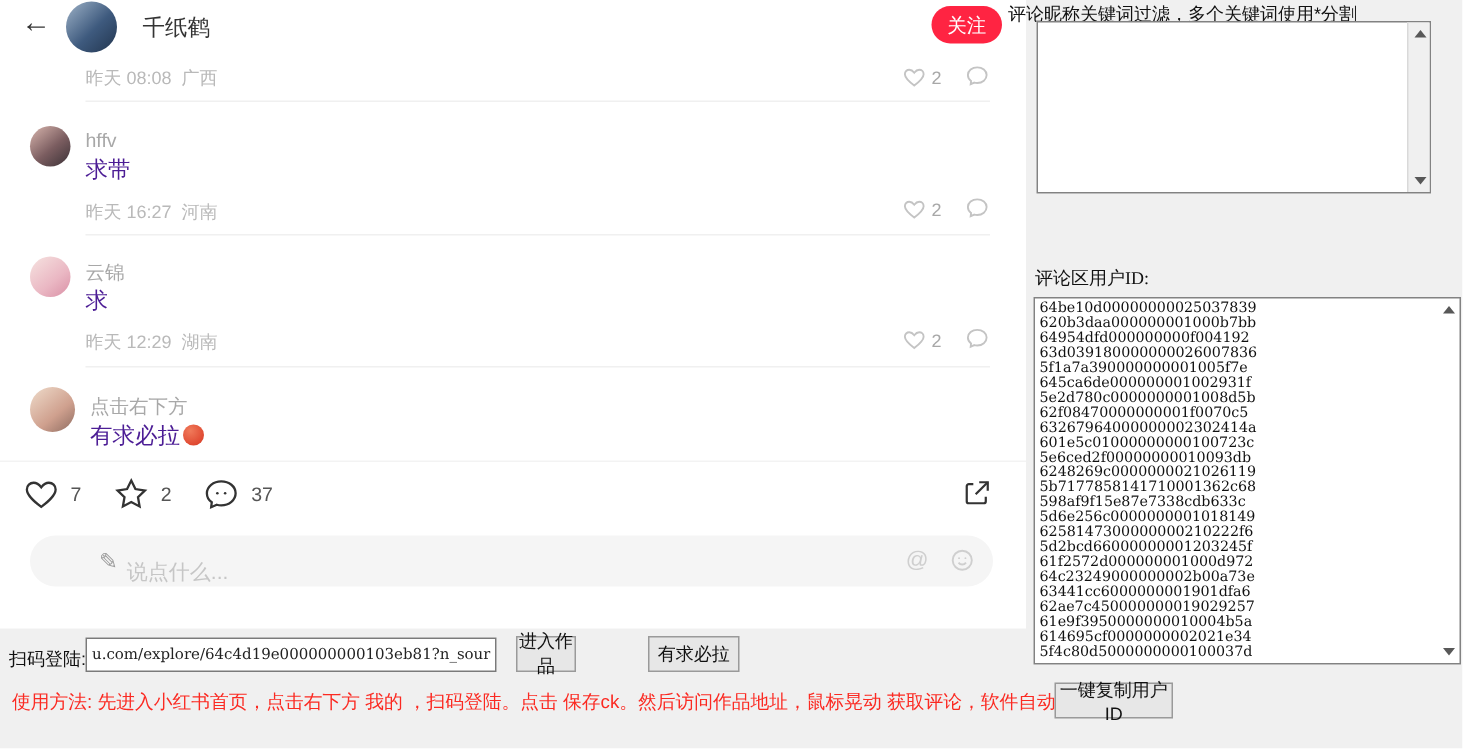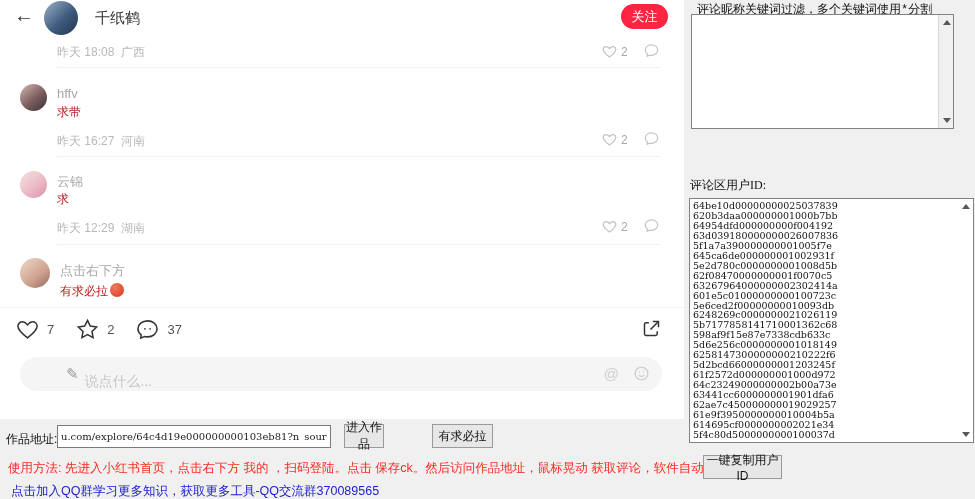--- a/index.html
+++ b/index.html
@@ -18,21 +18,21 @@
                 border:none; border-radius:13px; display:flex; align-items:center; justify-content:center; cursor:pointer; }
 
   .meta-text { font-size:12px; color:#b9b9b9; }
   .meta-cluster { display:flex; align-items:center; gap:4px; }
   .meta-count { font-size:12px; color:#a8a8a8; }
   .icon-svg { display:block; }
 
   .divider { height:1px; background:#f0f0f0; }
 
   .c-user { font-size:13px; color:#a8a8a8;text-align:right; }
-  .c-text { font-size:12px; color:#b91c1c; }
+  .c-text { font-size:15px; color:#4c1d95; }
   .emoji-dot { display:inline-block; width:14px; height:14px; border-radius:50%; vertical-align:-2px; margin-left:2px;
                background:radial-gradient(circle at 35% 30%,#f07a5a 0%,#e04a32 70%,#c43a24 100%); }
 
   .action-bar { left:0; top:308px; width:684px; height:42px; display:flex; align-items:center; padding-left:16px; gap:8px; }
   .ab-count { font-size:13px; color:#555; margin-right:14px; }
   .share-wrap { position:absolute; right:22px; top:10px; }
 
   .say-pill { left:20px; top:357px; width:642px; height:34px; background:#f5f5f5; border-radius:17px;
               display:flex; align-items:center; padding-left:46px; cursor:text; }
   .pencil { font-size:15px; color:#9a9a9a; margin-right:6px; }
@@ -46,21 +46,21 @@
   .url-input { left:57px; top:425px; width:274px; height:23px; border:1px solid #7a7a7a; background:#fff;
                font-family:"DejaVu Serif","Liberation Serif",serif; font-size:10px; color:#222; padding:0 3px; }
   .win-btn { background:#e7e7e7; border:1px solid #9a9a9a; font-size:12px; color:#111; height:24px;
              display:flex; align-items:center; justify-content:center; cursor:pointer; }
   .btn-open { left:344px; top:424px; width:40px; }
   .btn-save { left:432px; top:424px; width:61px; }
   .red-note { left:8px; top:460px; width:660px; font-size:12.5px; color:#fb2a22; white-space:nowrap; }
   .qq-link { left:11px; top:483px; font-size:12.5px; color:#2121cc; cursor:pointer; white-space:nowrap; }
 
   
-  .filter-label { left:697px; top:1px;font-family:Liberation Mono, monospace; }
+  .filter-label { left:672px; top:1px; }
   .win-box { background:#fff; border:1px solid #828282; }
   .filter-box { left:691px; top:14px; width:263px; height:115px; }
   .ids-label { left:690px; top:177px;font-family:Liberation Serif, serif; }
   .ids-box { left:689px; top:198px; width:285px; height:245px;padding-left:44px; }
   .ids-pre { position:absolute; left:3px; top:2px; font-family:"DejaVu Serif","Liberation Serif",serif;
              font-size:9.5px; line-height:9.95px; color:#111; white-space:pre; }
   .vscroll { position:absolute; right:0; top:0; bottom:0; width:15px; background:#f0f0f0; border-left:1px solid #d9d9d9; }
   .scroll-btn { position:absolute; left:0; width:15px; height:15px; display:flex; align-items:center; justify-content:center; cursor:pointer; }
   .sb-top { top:0; } .sb-bottom { bottom:0; }
   .tri-up { width:0; height:0; border-left:4px solid transparent; border-right:4px solid transparent; border-bottom:5px solid #585858; }
@@ -73,21 +73,21 @@
 <div id="app">
 
   <div class="left-pane">
 
     <span class="abs back-arrow">←</span>
     <span class="abs avatar avatar-author"></span>
     <span class="abs author-name">千纸鹤</span>
     <button class="abs follow-btn">关注</button>
 
     <span class="abs meta-text" style="left:57px; top:44px;">
-      <span>昨天 18:08</span>&nbsp;
+      <span>昨天 08:08</span>&nbsp;
       <span>广西</span>
     </span>
     <span class="abs meta-cluster" style="left:602px; top:44px;">
       <svg class="icon-svg" width="15" height="15" viewBox="0 0 24 24" fill="none" stroke="#c4c4c4" stroke-width="2">
           <path d="M12 20.8C7.6 17.4 2 13 2 8.7 2 5.9 4.1 4 6.7 4c1.9 0 3.7 1.1 5.3 3.2C13.6 5.1 15.4 4 17.3 4 19.9 4 22 5.9 22 8.7c0 4.3-5.6 8.7-10 12.1z"></path>
         </svg>
       <span class="meta-count">2</span>
     </span>
     <span class="abs" style="left:644px; top:43px;">
       <svg class="icon-svg" width="15" height="15" viewBox="0 0 24 24" fill="none" stroke="#c4c4c4" stroke-width="2">
@@ -175,26 +175,25 @@
         <svg class="icon-svg" width="17" height="17" viewBox="0 0 24 24" fill="none" stroke="#cfcfcf" stroke-width="1.8">
             <circle cx="12" cy="12" r="9"></circle>
             <circle cx="9" cy="10" r="0.9" fill="#cfcfcf" stroke="none"></circle>
             <circle cx="15" cy="10" r="0.9" fill="#cfcfcf" stroke="none"></circle>
             <path d="M8.5 14.2c.9 1.2 2.1 1.8 3.5 1.8s2.6-.6 3.5-1.8"></path>
           </svg>
       </span>
     </div>
   </div>
 
-  <span class="abs tool-label url-label">作品地址:</span>
+  <span class="abs tool-label url-label">扫码登陆:</span>
   <input class="abs url-input" value="u.com/explore/64c4d19e000000000103eb81?n_source=baiduxen" style="">
   <button class="abs win-btn btn-open">进入作品</button>
   <button class="abs win-btn btn-save">有求必拉</button>
   <div class="abs red-note">使用方法: 先进入小红书首页，点击右下方 我的 ，扫码登陆。点击 保存ck。然后访问作品地址，鼠标晃动 获取评论，软件自动采集</div>
-  <div class="abs qq-link">点击加入QQ群学习更多知识，获取更多工具-QQ交流群370089565</div>
 
   <span class="abs tool-label filter-label">评论昵称关键词过滤，多个关键词使用*分割</span>
   <div class="abs win-box filter-box">
     <div class="vscroll">
       <span class="scroll-btn sb-top">
           <span class="tri-up"></span>
         </span>
       <span class="scroll-btn sb-bottom">
           <span class="tri-down"></span>
         </span>

